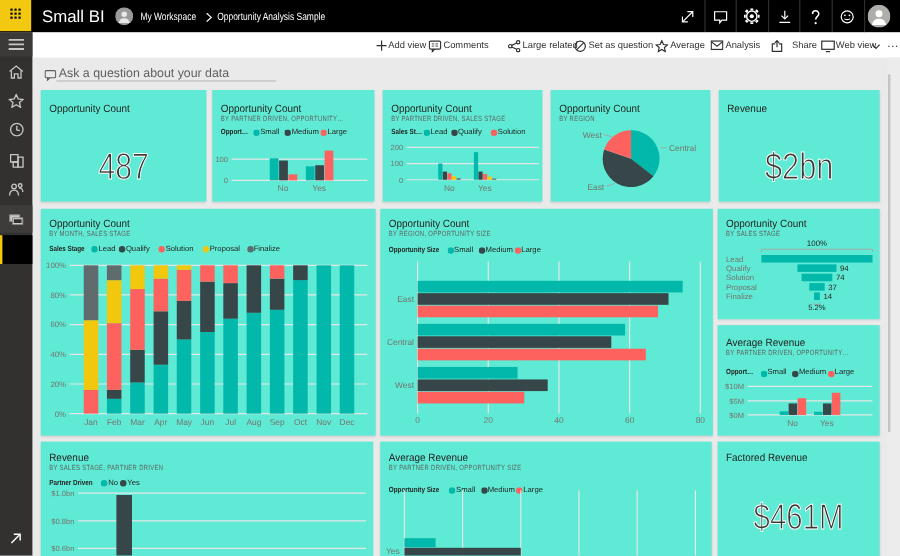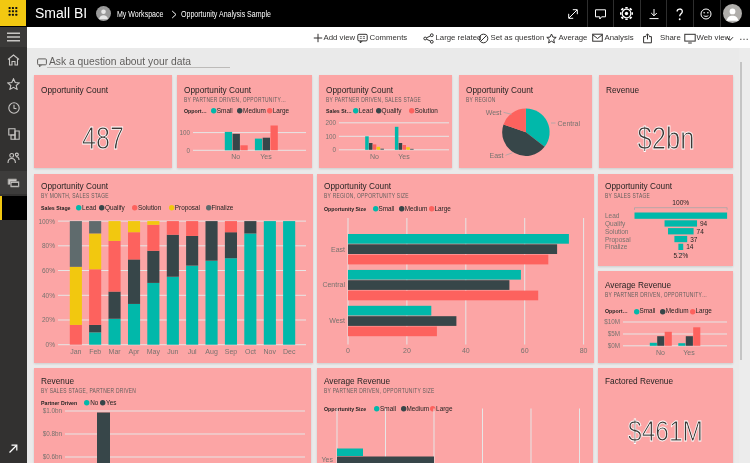--- a/index.html
+++ b/index.html
@@ -1,16 +1,16 @@
 <!DOCTYPE html>
 <html><head><meta charset="utf-8"><style>
 *{margin:0;padding:0;box-sizing:border-box}
 html,body{width:750px;height:463px;overflow:hidden;font-family:"Liberation Sans",sans-serif;background:#eaeaea}
 .abs{position:absolute}
-.tile{position:absolute;background:#fca5a5;box-shadow:0 1px 2px rgba(0,0,0,.12)}
+.tile{position:absolute;background:#5eead4;box-shadow:0 1px 2px rgba(0,0,0,.12)}
 .t-title{position:absolute;left:7px;top:9px;font-size:8.8px;color:#252423;white-space:nowrap;transform:scaleX(.94);transform-origin:0 0}
 .t-sub{position:absolute;left:7px;top:20px;font-size:6.3px;color:#605e5c;letter-spacing:.35px;white-space:nowrap;transform:scaleX(.78);transform-origin:0 0}
 svg{position:absolute;left:0;top:0}
 </style></head><body>
 <div class="abs" style="left:0;top:0;width:750px;height:27px;background:#000">
     <div class="abs" style="left:0;top:0;width:26px;height:25.5px;background:#f2c811">
       <svg width="26" height="25.5">
         <rect x="8.6" y="7.0" width="2.0" height="2.0" rx=".5" fill="#111"></rect>
         <rect x="11.95" y="7.0" width="2.0" height="2.0" rx=".5" fill="#111"></rect>
         <rect x="15.3" y="7.0" width="2.0" height="2.0" rx=".5" fill="#111"></rect>

